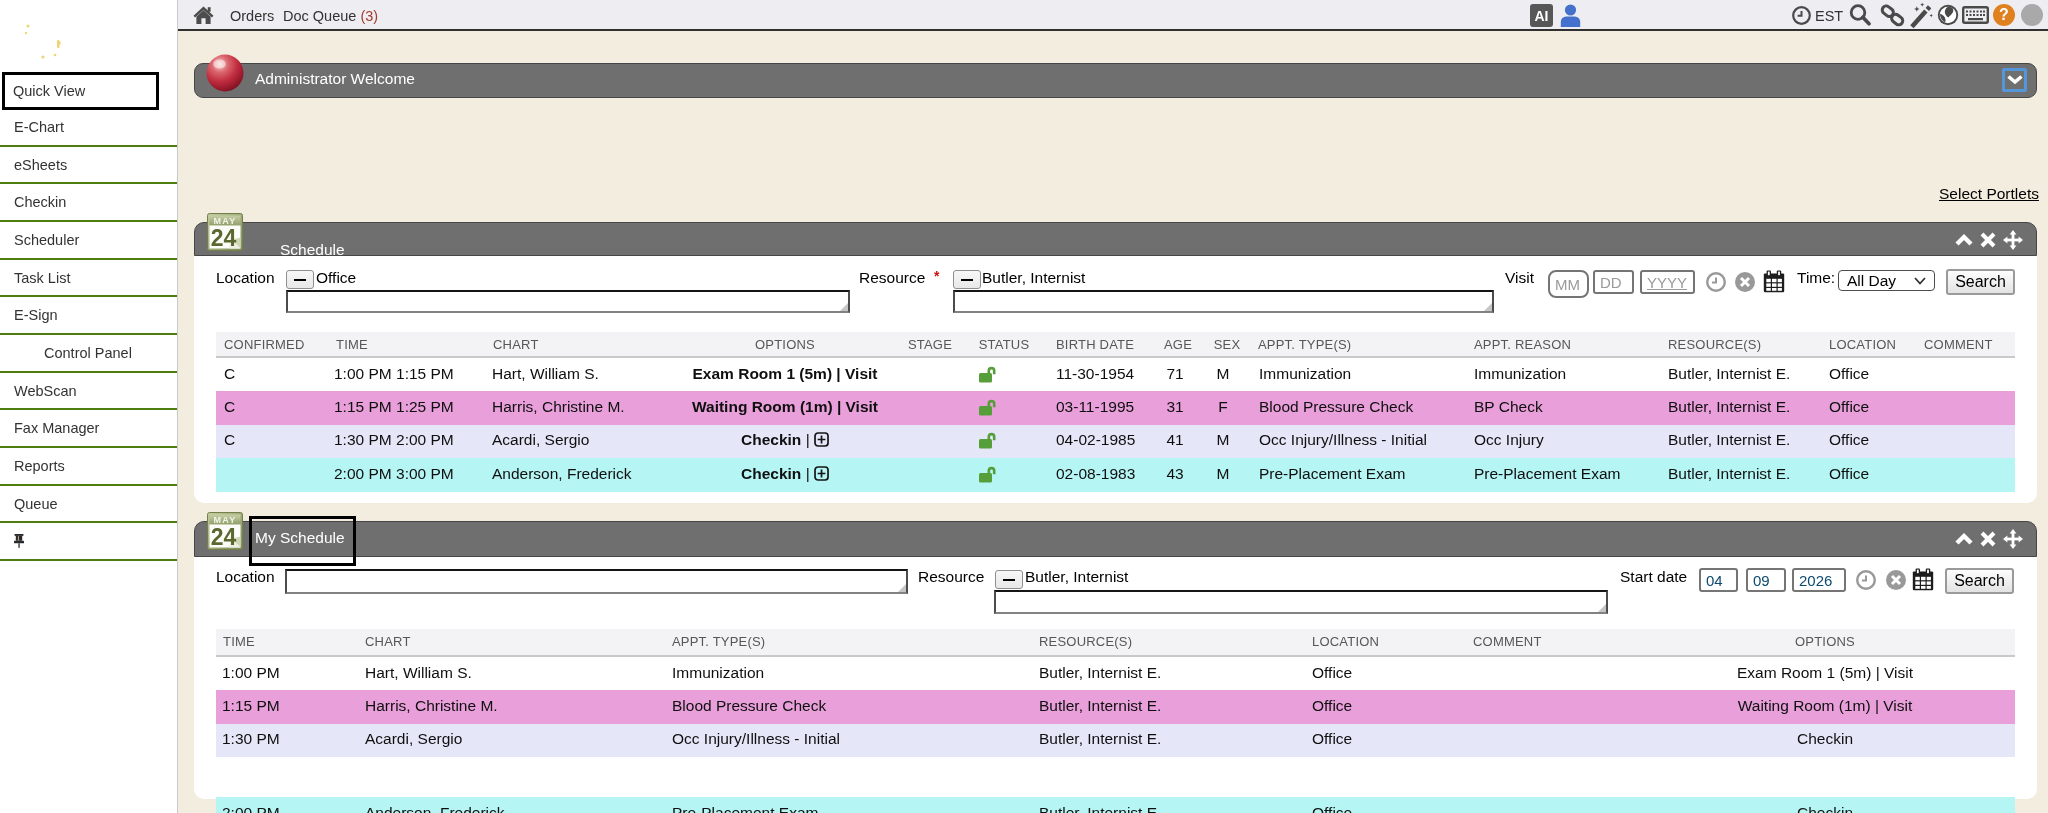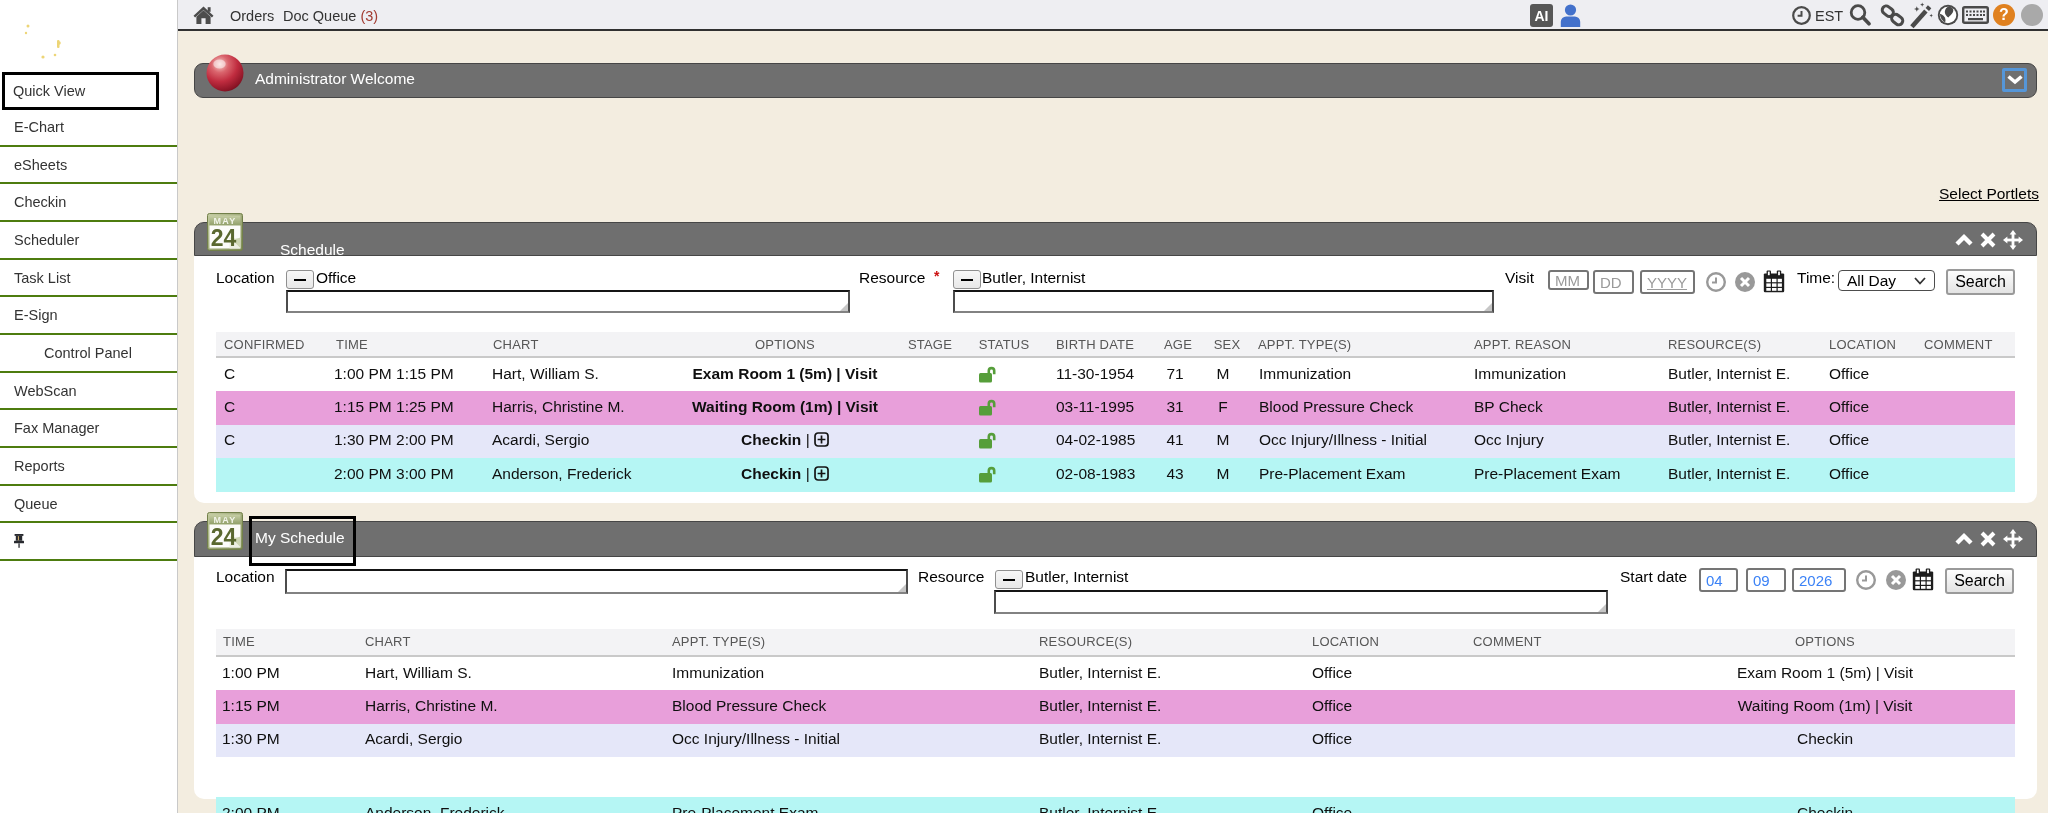--- a/index.html
+++ b/index.html
@@ -11,21 +11,21 @@
 .topbar{left:178px;top:0;width:1870px;height:29px;background:#eeeef2;border-bottom:2px solid #303030;}
 .tbtext{position:absolute;top:8px;font-size:14.5px;color:#333;}
 .phead{background:#6f6f6f;border:1px solid #464646;box-sizing:border-box;}
 .ptitle{color:#fff;font-size:15.5px;line-height:1;}
 .lbl{position:absolute;font-size:15.5px;color:#000;line-height:1.2;}
 .minusbtn{position:absolute;width:28px;height:19px;background:linear-gradient(#f7f7f7,#e8e8e8);border:1px solid #8f8f8f;border-radius:3px;box-sizing:border-box;display:flex;align-items:center;justify-content:center;}
 .minusbtn div{width:12px;height:2px;background:#000;}
 .ta{position:absolute;background:#fff;border:2px solid #4c4c4c;border-top-color:#151515;border-bottom-color:#828282;box-sizing:border-box;}
 .ta .rh{position:absolute;right:0;bottom:0;width:0;height:0;border-left:8px solid transparent;border-bottom:8px solid #c6c6c6;}
 .dinp{position:absolute;background:#fff;border:2px solid #757575;border-radius:3px;box-sizing:border-box;font-size:15px;color:#9a9a9a;padding-left:5px;display:flex;align-items:center;}
-.dinp.filled{color:#3b82f6;}
+.dinp.filled{color:#0c4a6e;}
 .sbtn{position:absolute;background:linear-gradient(#fdfdfd,#e3e3e3);border:2px solid #9a9a9a;border-radius:3px;box-sizing:border-box;font-size:16px;color:#000;display:flex;align-items:center;justify-content:center;}
 .thead{position:absolute;left:216px;width:1799px;height:24px;background:#f3f3f5;border-bottom:2px solid #c9c9c9;}
 .th{position:absolute;top:4.5px;font-size:13px;color:#565656;letter-spacing:0.2px;white-space:nowrap;}
 .trow{position:absolute;left:216px;width:1799px;height:33.4px;}
 .td{position:absolute;font-size:15.5px;color:#0f0f0f;white-space:nowrap;top:50%;margin-top:-1px;transform:translateY(-50%);}
 .tdc{position:absolute;font-size:15.5px;color:#0f0f0f;white-space:nowrap;top:50%;margin-top:-1px;transform:translate(-50%,-50%);}
 .pink{background:#e89fda;}
 .lav{background:#e5e7f9;}
 .cyan{background:#b5f6f4;}
 </style>
@@ -190,21 +190,21 @@
 <div class="lbl" style="left:859px;top:269px;">Resource</div>
 <div class="abs" style="left:934px;top:268px;color:#cc1111;font-size:14px;font-weight:bold;">*</div>
 <div class="minusbtn" style="left:953px;top:270px;">
     <div></div>
   </div>
 <div class="lbl" style="left:982px;top:269px;">Butler, Internist</div>
 <div class="ta" style="left:953px;top:290px;width:541px;height:23px;">
     <div class="rh"></div>
   </div>
 <div class="lbl" style="left:1505px;top:269px;">Visit</div>
-<div class="dinp" style="left:1548px;top:270px;width:41px;height:20px;">MM</div>
+<div class="dinp" style="left:1548px;top:270px;width:41px;height:28px;border-radius:8px;">MM</div>
 <div class="dinp" style="left:1593px;top:270px;width:41px;height:24px;">DD</div>
 <div class="dinp" style="left:1640px;top:270px;width:55px;height:24px;text-decoration:underline;">YYYY</div>
 <svg class="abs" style="left:1706px;top:272px;" width="20" height="20" viewBox="0 0 20 20">
     <circle cx="10" cy="10" r="8.8" fill="none" stroke="#999" stroke-width="2.4"></circle>
     <path d="M10 5.5v5H6" stroke="#999" stroke-width="2" fill="none"></path>
   </svg>
 <svg class="abs" style="left:1735px;top:272px;" width="20" height="20" viewBox="0 0 20 20">
     <circle cx="10" cy="10" r="10" fill="#999"></circle>
     <path d="M6 6 L14 14 M14 6 L6 14" stroke="#fff" stroke-width="3"></path>
   </svg>

